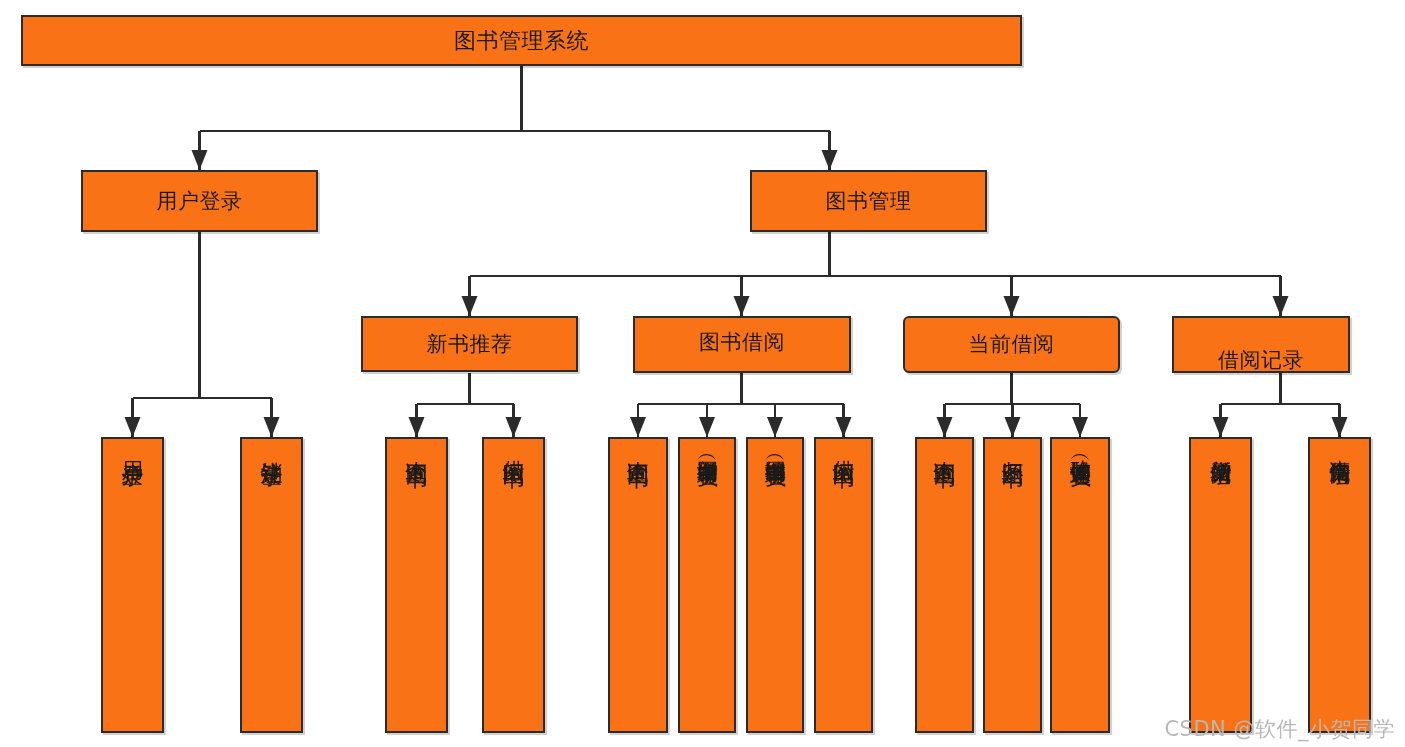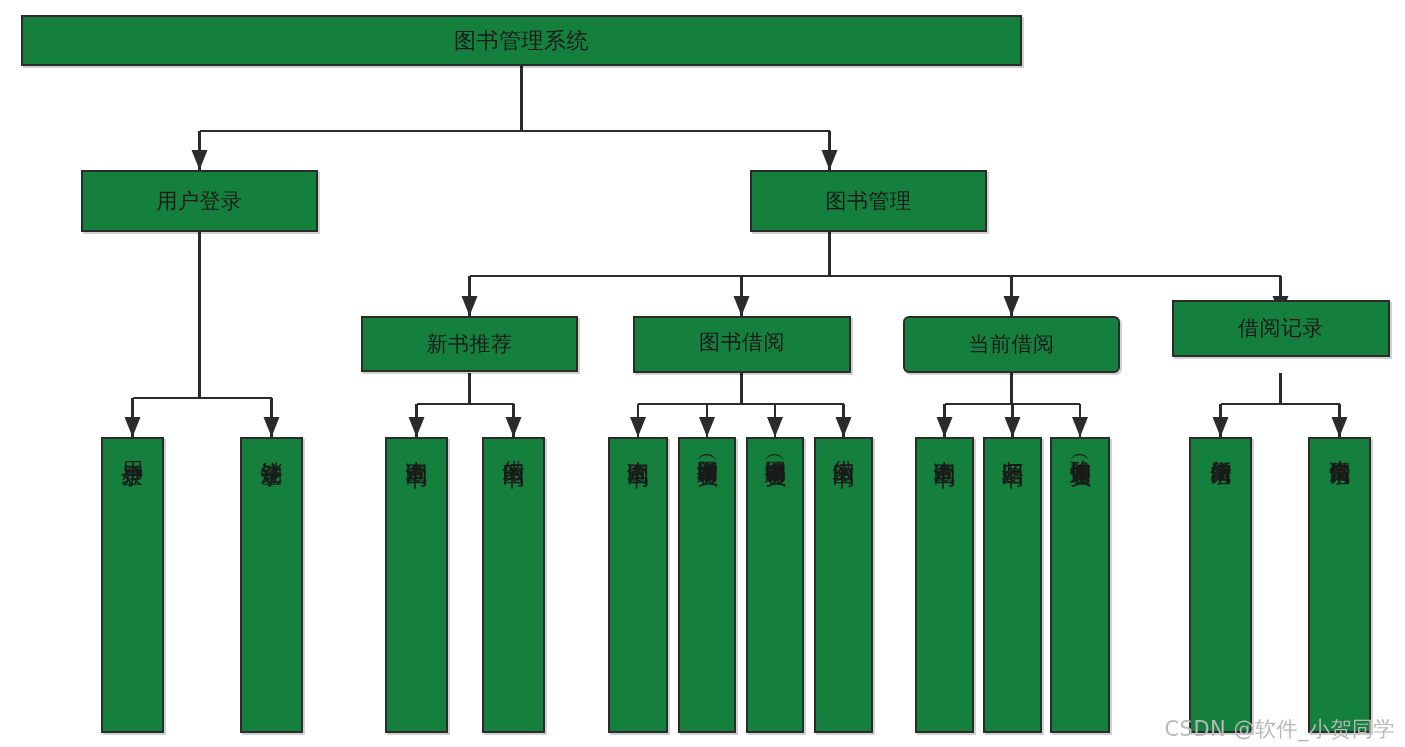--- a/index.html
+++ b/index.html
@@ -20,21 +20,21 @@
   #edges {
     position: absolute;
     left: 0;
     top: 0;
     width: 1405px;
     height: 747px;
   }
   .node {
     position: absolute;
     box-sizing: border-box;
-    background: #15803d;
+    background: #f97316;
     border: 2.5px solid #2b2b2b;
     box-shadow: 2px 2px 0 0 rgba(0,0,0,0.18);
     display: flex;
     align-items: center;
     justify-content: center;
     color: #1a1a1a;
   }
   .node-label {
     display: block;
     text-align: center;
@@ -150,21 +150,21 @@
       </div>
       <div class="node h" style="left: 361px; top: 316px; width: 217px; height: 56px;">
         <span class="node-label">新书推荐</span>
       </div>
       <div class="node h" style="left: 633px; top: 316px; width: 218px; height: 57px; font-family: Liberation Mono, monospace;">
         <span class="node-label">图书借阅</span>
       </div>
       <div class="node h" style="left: 903px; top: 316px; width: 217px; height: 57px; border-radius: 6px;">
         <span class="node-label">当前借阅</span>
       </div>
-      <div class="node h" style="left: 1172px; top: 300px; width: 218px; height: 57px;">
+      <div class="node h" style="left: 1172px; top: 316px; width: 178px; height: 57px; align-items: flex-end;">
         <span class="node-label">借阅记录</span>
       </div>
       <div class="node v" style="left: 101px; top: 437px; width: 63px; height: 296px;">
         <span class="node-label">用户登录</span>
       </div>
       <div class="node v" style="left: 240px; top: 437px; width: 63px; height: 296px;">
         <span class="node-label">注销登录</span>
       </div>
       <div class="node v" style="left: 385px; top: 437px; width: 63px; height: 296px;">
         <span class="node-label">查询图书</span>

